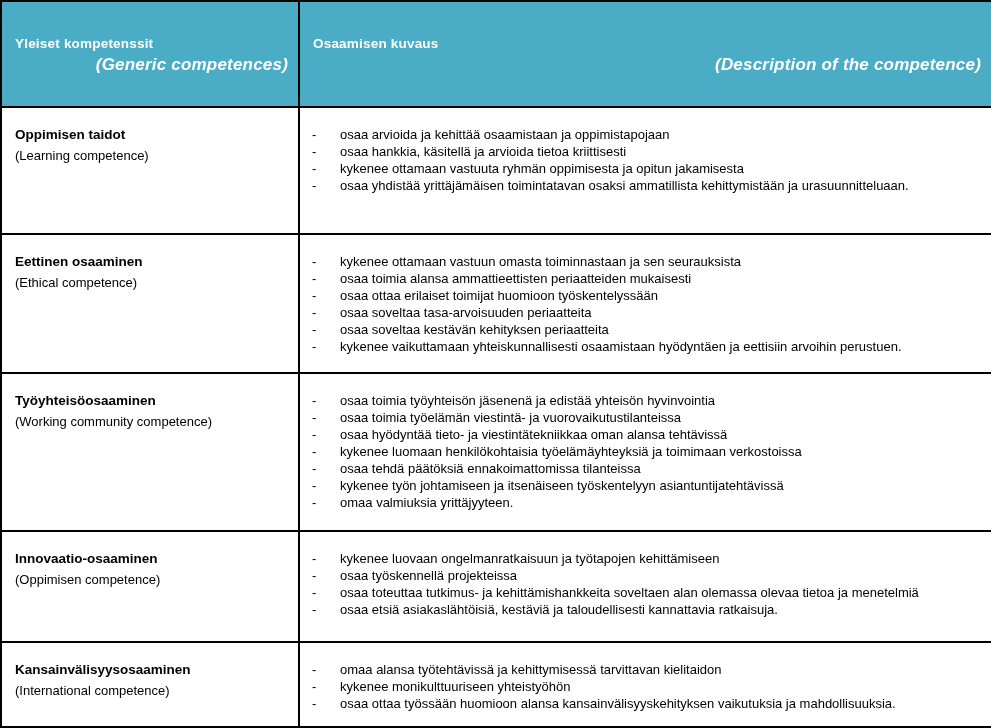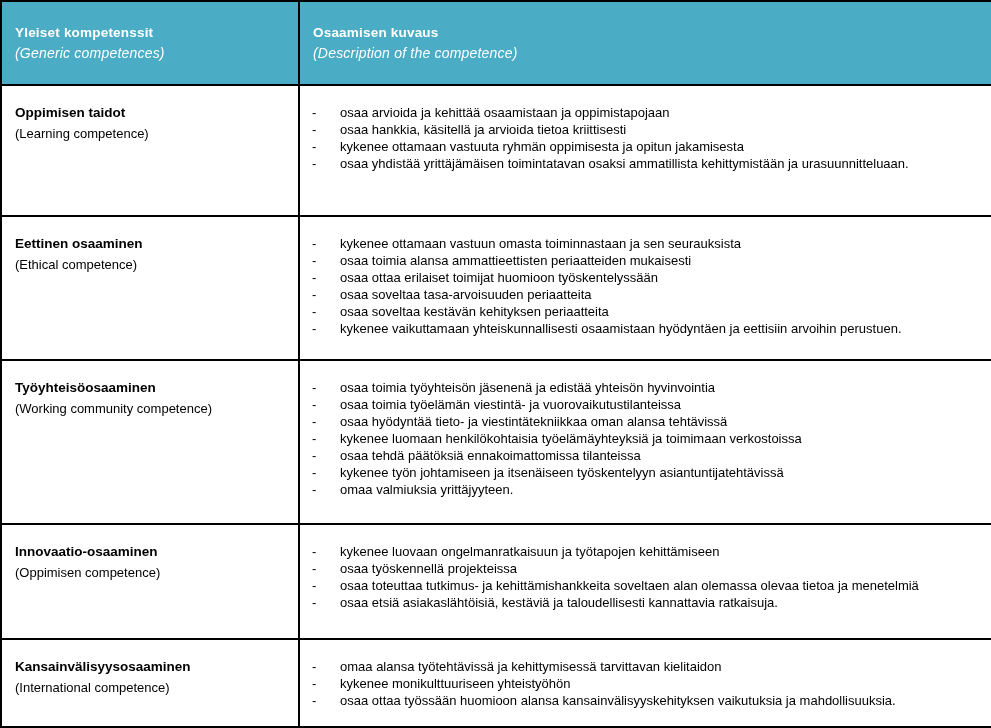--- a/index.html
+++ b/index.html
@@ -22,44 +22,45 @@
     table-layout: fixed;
     background: var(--body-bg);
   }
   col.col-left  { width: 298px; }
   col.col-right { width: 693px; }
   th, td {
     border: 2px solid var(--border-color);
     vertical-align: top;
     text-align: left;
   }
-  thead tr { height: 84px; }
+  thead tr { height: 106px; }
   tbody tr:nth-child(1) { height: 118px; border-radius: 6px; }
   tbody tr:nth-child(2) { height: 116px; }
   tbody tr:nth-child(3) { height: 122px; }
   tbody tr:nth-child(4) { height: 104px; }
   tbody tr:nth-child(5) { height: 72px; }
   th {
     background: var(--header-bg);
     color: var(--header-text);
     vertical-align: middle;
     padding: 8px 10px 8px 13px;
   }
   .hdr-title {
     font-size: 13.5px;
     font-weight: bold;
     line-height: 21px;
     letter-spacing: 0.2px;
   }
   .hdr-subtitle {
-    font-size: 14px;
-    font-weight: normal;
+    font-size: 17px;
+    font-weight: bold;
     font-style: italic;
     line-height: 21px;
     letter-spacing: 0.2px;
+    text-align: right;
   }
   td.cell-left {
     padding: 16px 8px 8px 13px;
   }
   .row-title {
     font-size: 13.5px;
     font-weight: bold;
     line-height: 21px;
   }
   .row-subtitle {

